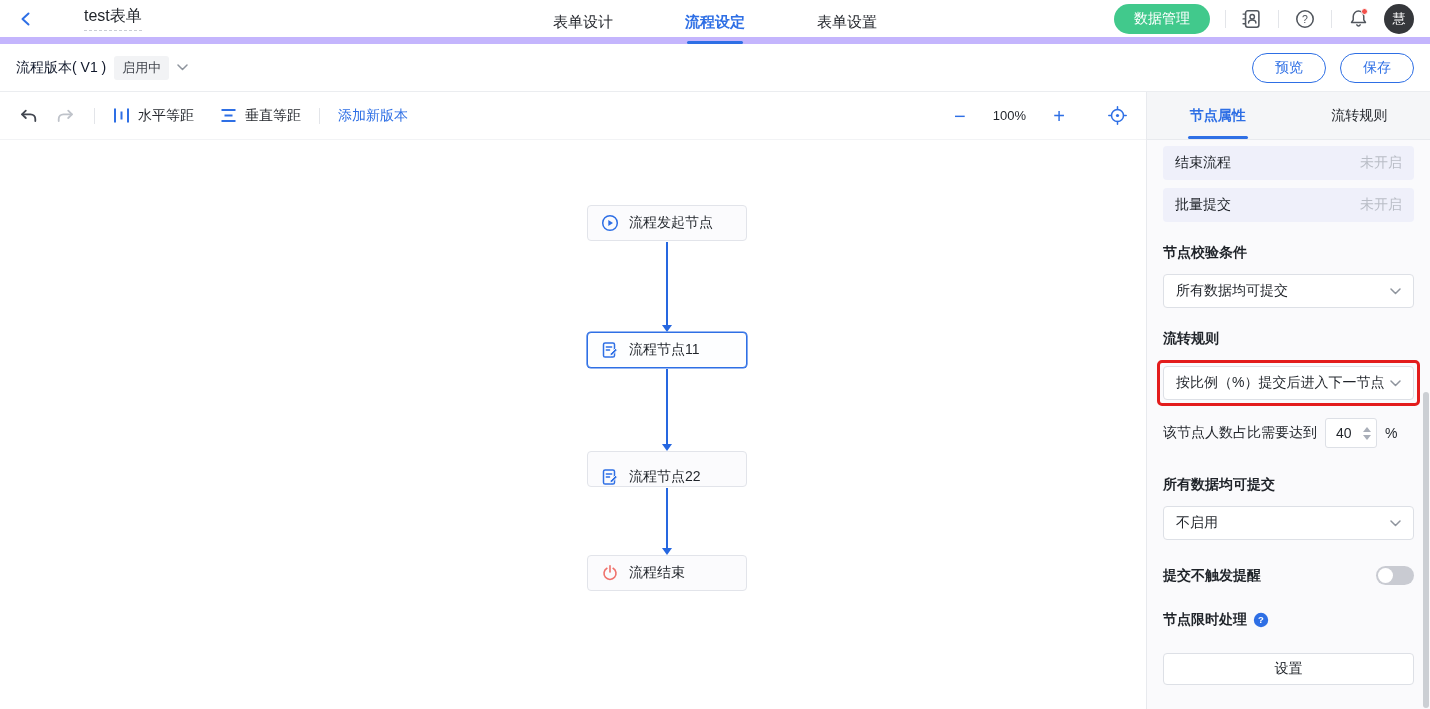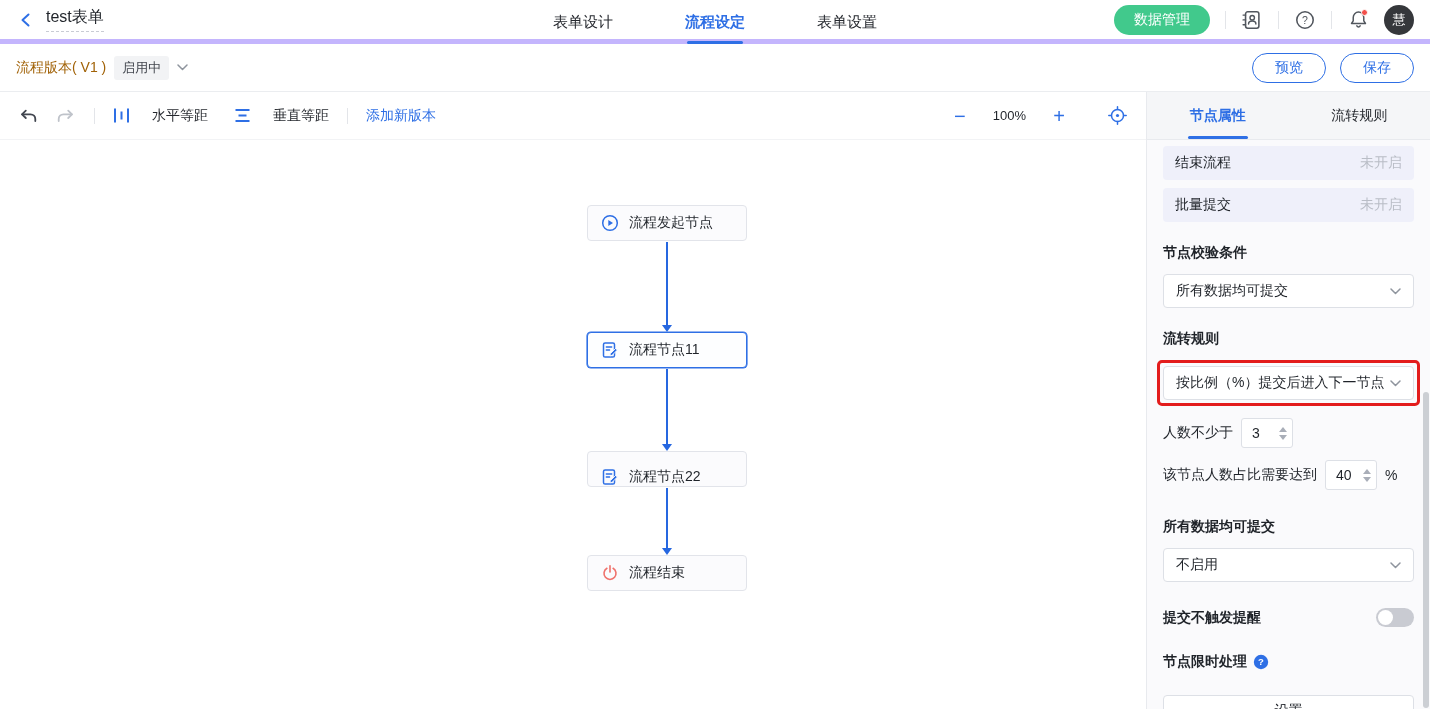--- a/index.html
+++ b/index.html
@@ -1,51 +1,51 @@
 <!DOCTYPE html>
 <html><head>
 <meta charset="utf-8">
 <style>
   * { margin:0; padding:0; box-sizing:border-box; }
   html,body { width:1430px; height:709px; overflow:hidden; }
   body { font-family:"Liberation Sans","DejaVu Sans",sans-serif; font-size:14px; color:#1F2329; background:#fff; }
   .app { width:1430px; height:709px; display:flex; flex-direction:column; }
 
   
-  .header { height:44px; flex:0 0 44px; display:flex; align-items:center; padding:0 16px; border-bottom:5px solid #c4b5fd; position:relative; background:#fff; z-index:5; }
+  .header { height:44px; flex:0 0 44px; display:flex; align-items:center; padding:0 16px; border-bottom:7px solid #c4b5fd; position:relative; background:#fff; z-index:5;gap:38px; }
   .back-btn { width:20px; height:20px; display:flex; align-items:center; justify-content:center; cursor:pointer; margin-right:10px; }
   .form-title { font-size:16px; color:#1F2329; padding-bottom:3px; border-bottom:1px dashed #C9CCD4; }
   .top-tabs { position:absolute; left:50%; top:0; transform:translateX(-50%); height:44px; display:flex; gap:72px; }
   .top-tab { height:44px; display:flex; align-items:center; font-size:15px; color:#25282E; cursor:pointer; position:relative; }
   .top-tab.active { color:#2E6FE5; font-weight:bold; }
   .top-tab.active::after { content:""; position:absolute; left:50%; transform:translateX(-50%); bottom:0; width:56px; height:3px; border-radius:2px; background:#2E6FE5; }
   .header-right { margin-left:auto; display:flex; align-items:center; gap:15px; }
   .btn-green { background:#41C98C; color:#fff; border:none; border-radius:16px; height:30px; padding:0 20px; font-size:14px; cursor:pointer; font-family:inherit; }
   .vdiv { width:1px; height:18px; background:#E3E5E9; }
   .hicon { width:22px; height:22px; display:flex; align-items:center; justify-content:center; cursor:pointer; position:relative; }
   .bell-dot { position:absolute; top:0; right:1px; width:7px; height:7px; border-radius:50%; background:#F2504B; border:1px solid #fff; }
   .avatar { width:30px; height:30px; border-radius:50%; background:#35373B; color:#fff; font-size:13px; display:flex; align-items:center; justify-content:center; cursor:pointer; }
 
   
   .version-bar { height:48px; flex:0 0 48px; display:flex; align-items:center; padding:0 16px; border-bottom:1px solid #EBEDF0; background:#fff; z-index:4; }
-  .version-label { font-size:14px; color:#a16207; }
+  .version-label { font-size:14px; color:#0f172a; }
   .status-badge { margin-left:8px; background:#F2F3F5; color:#42464E; font-size:13px; padding:3px 8px; border-radius:3px; }
   .badge-caret { margin-left:8px; display:flex; align-items:center; cursor:pointer; }
   .version-right { margin-left:auto; display:flex; gap:14px; }
   .btn-outline-blue { background:#fff; border:1px solid #2E6FE5; color:#2E6FE5; border-radius:16px; height:30px; padding:0 22px; font-size:14px; cursor:pointer; font-family:inherit; }
 
   
   .main { flex:1; display:flex; min-height:0; }
   .work-col { flex:1; display:flex; flex-direction:column; min-width:0; }
 
   .toolbar { height:48px; flex:0 0 48px; display:flex; align-items:center; padding:0 18px; background:#fff; border-bottom:1px solid #F2F3F5; }
   .tb-icon { width:22px; height:22px; display:flex; align-items:center; justify-content:center; cursor:pointer; }
   .tb-gap { width:14px; }
   .tb-div { width:1px; height:16px; background:#E3E5E9; margin:0 18px; }
-  .tb-group { display:flex; align-items:center; gap:22px; cursor:pointer; }
+  .tb-group { display:flex; align-items:center; gap:8px; cursor:pointer; }
   .tb-group + .tb-group { margin-left:26px; }
   .tb-label { font-size:14px; color:#25282E; }
   .tb-link { color:#2E6FE5; font-size:14px; cursor:pointer; }
   .tb-right { margin-left:auto; display:flex; align-items:center; }
   .zoom-btn { color:#2E6FE5; font-size:20px; width:22px; text-align:center; cursor:pointer; line-height:20px; }
   .zoom-level { font-size:13px; color:#1F2329; margin:0 22px; }
   .locate { margin-left:36px; }
 
   
   .canvas { flex:1; position:relative; background:#fff; overflow:hidden; }
@@ -270,30 +270,20 @@
         <div class="sec-label">流转规则</div>
         <div class="red-box">
           <div class="dropdown">
             <span>按比例（%）提交后进入下一节点</span>
             <svg width="11" height="7" viewBox="0 0 11 7">
                 <path d="M1 1 L5.5 5.5 L10 1" fill="none" stroke="#8F959E" stroke-width="1.5" stroke-linecap="round" stroke-linejoin="round"></path>
               </svg>
           </div>
         </div>
 
-        <div class="inline-row">
-          <span class="rlabel">人数不少于</span>
-          <div class="num-input">
-            <span>3</span>
-            <div class="stepper">
-              <div class="step-up"></div>
-              <div class="step-down"></div>
-            </div>
-          </div>
-        </div>
 
         <div class="inline-row" style="">
           <span class="rlabel">该节点人数占比需要达到</span>
           <div class="num-input">
             <span>40</span>
             <div class="stepper">
               <div class="step-up"></div>
               <div class="step-down"></div>
             </div>
           </div>

